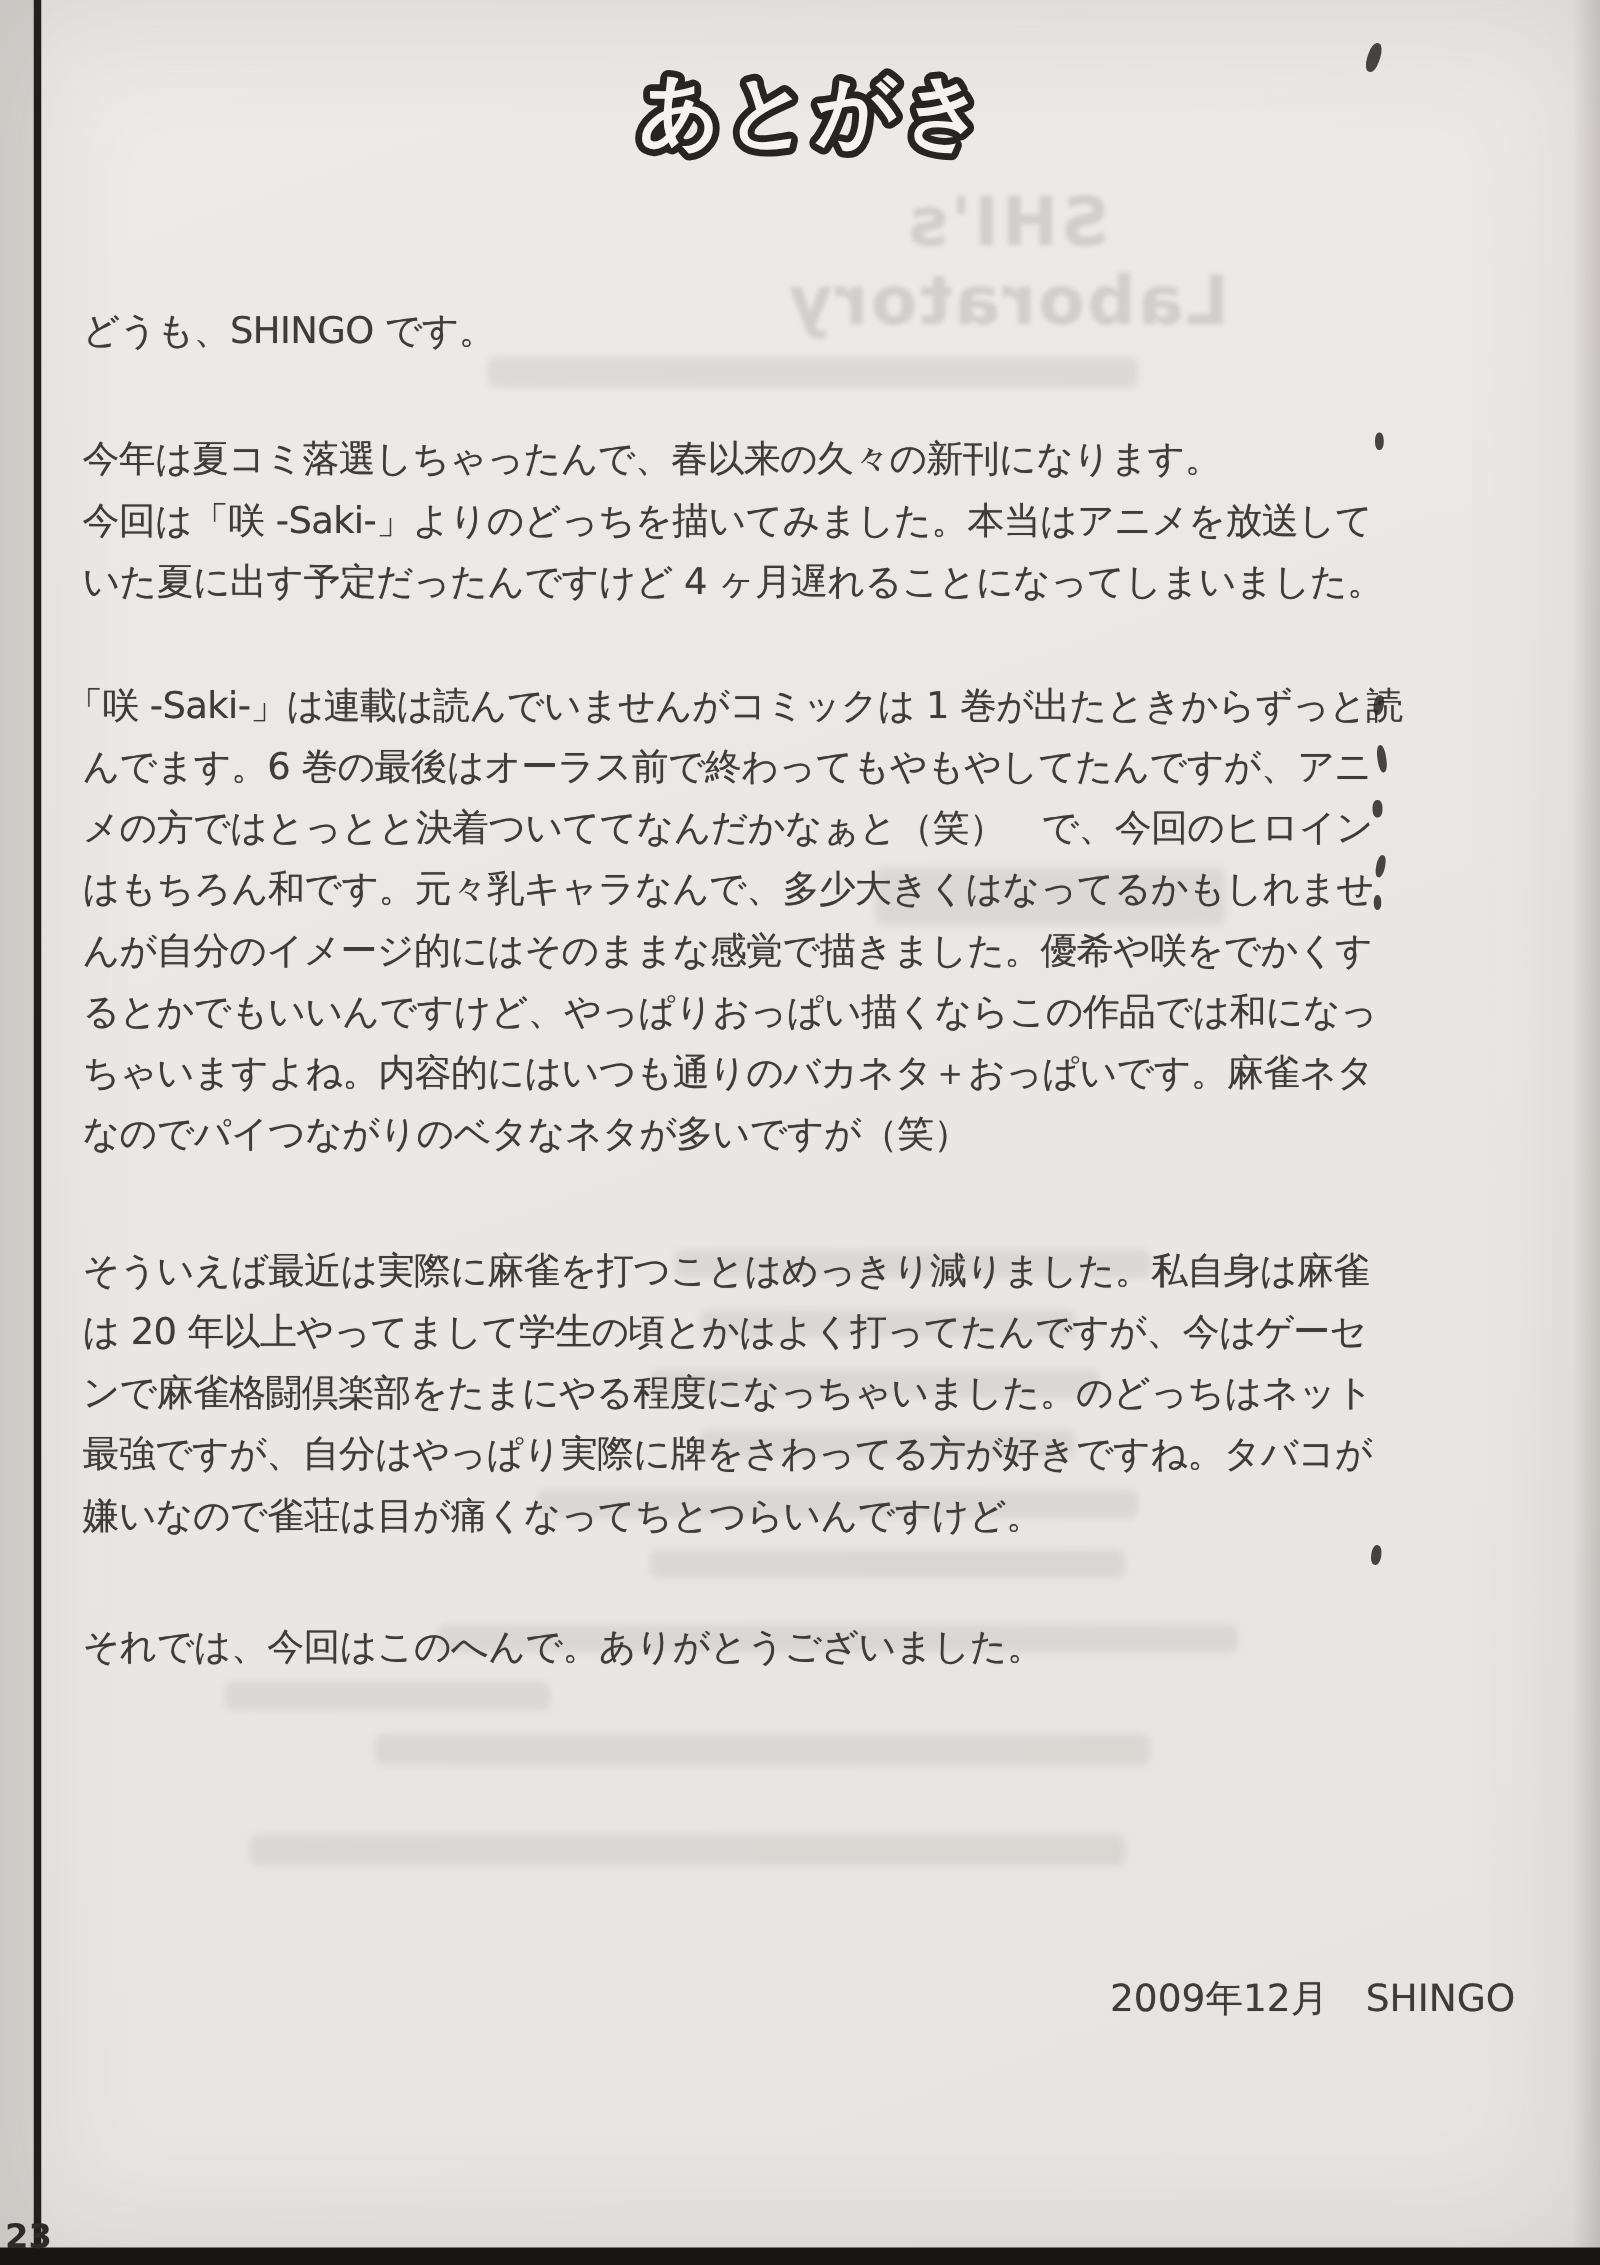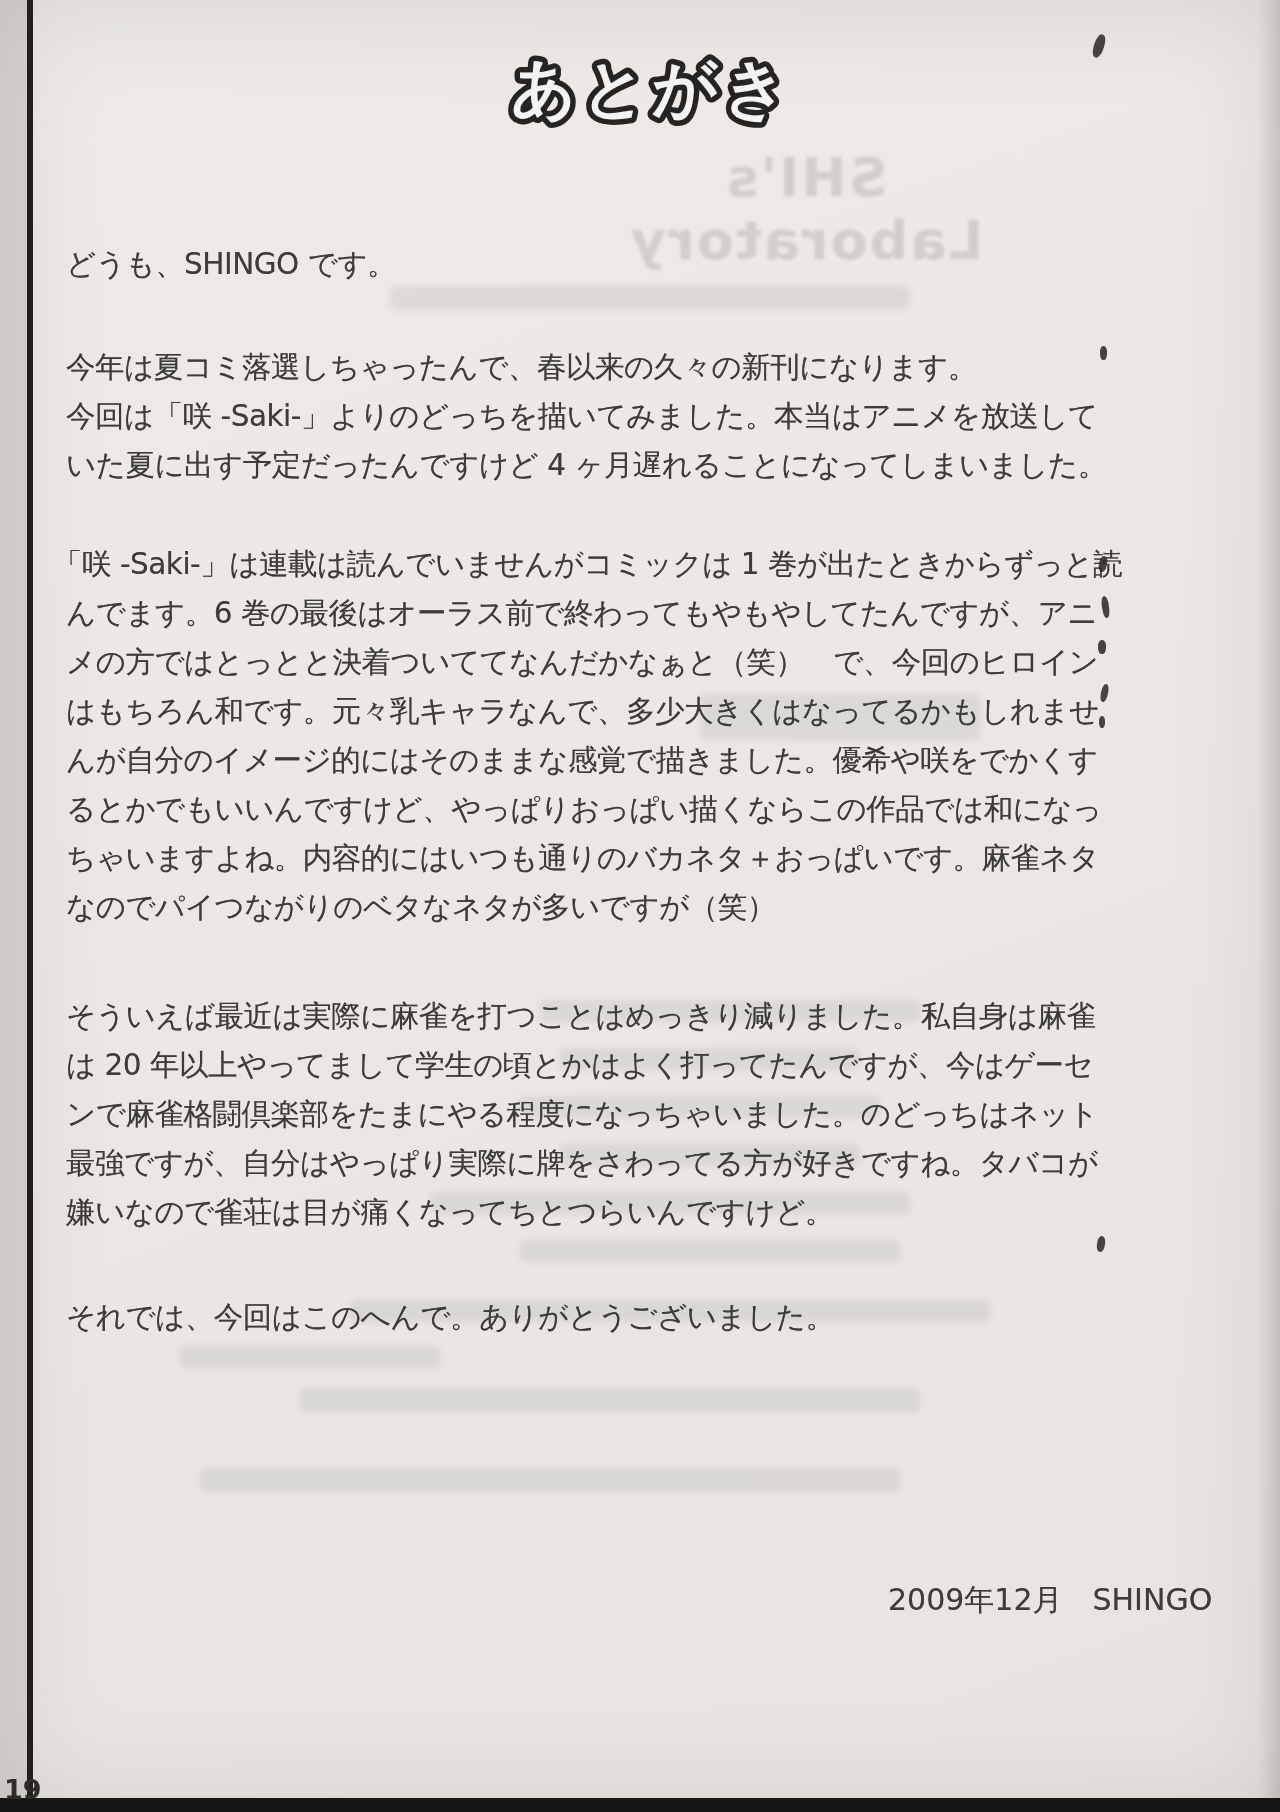--- a/index.html
+++ b/index.html
@@ -115,21 +115,21 @@
 
   <div class="para" style="top:1293px;">
     <div class="line">それでは、今回はこのへんで。ありがとうございました。</div>
   </div>
 
   <div class="date-line">2009年12月　SHINGO</div>
 
   <div class="left-margin"></div>
   <div class="left-rule"></div>
   <div class="bottom-rule"></div>
-  <div class="page-number">19</div>
+  <div class="page-number">23</div>
 
   <div class="speck" style="left:1094px;top:34px;width:10px;height:24px;transform:rotate(18deg);"></div>
   <div class="speck" style="left:1100px;top:346px;width:7px;height:14px;"></div>
   <div class="speck" style="left:1099px;top:556px;width:8px;height:16px;transform:rotate(10deg);"></div>
   <div class="speck" style="left:1102px;top:596px;width:7px;height:22px;transform:rotate(-8deg);"></div>
   <div class="speck" style="left:1098px;top:640px;width:8px;height:14px;"></div>
   <div class="speck" style="left:1101px;top:684px;width:7px;height:18px;transform:rotate(12deg);"></div>
   <div class="speck" style="left:1099px;top:716px;width:6px;height:12px;"></div>
   <div class="speck" style="left:1097px;top:1236px;width:8px;height:16px;transform:rotate(8deg);"></div>
 

